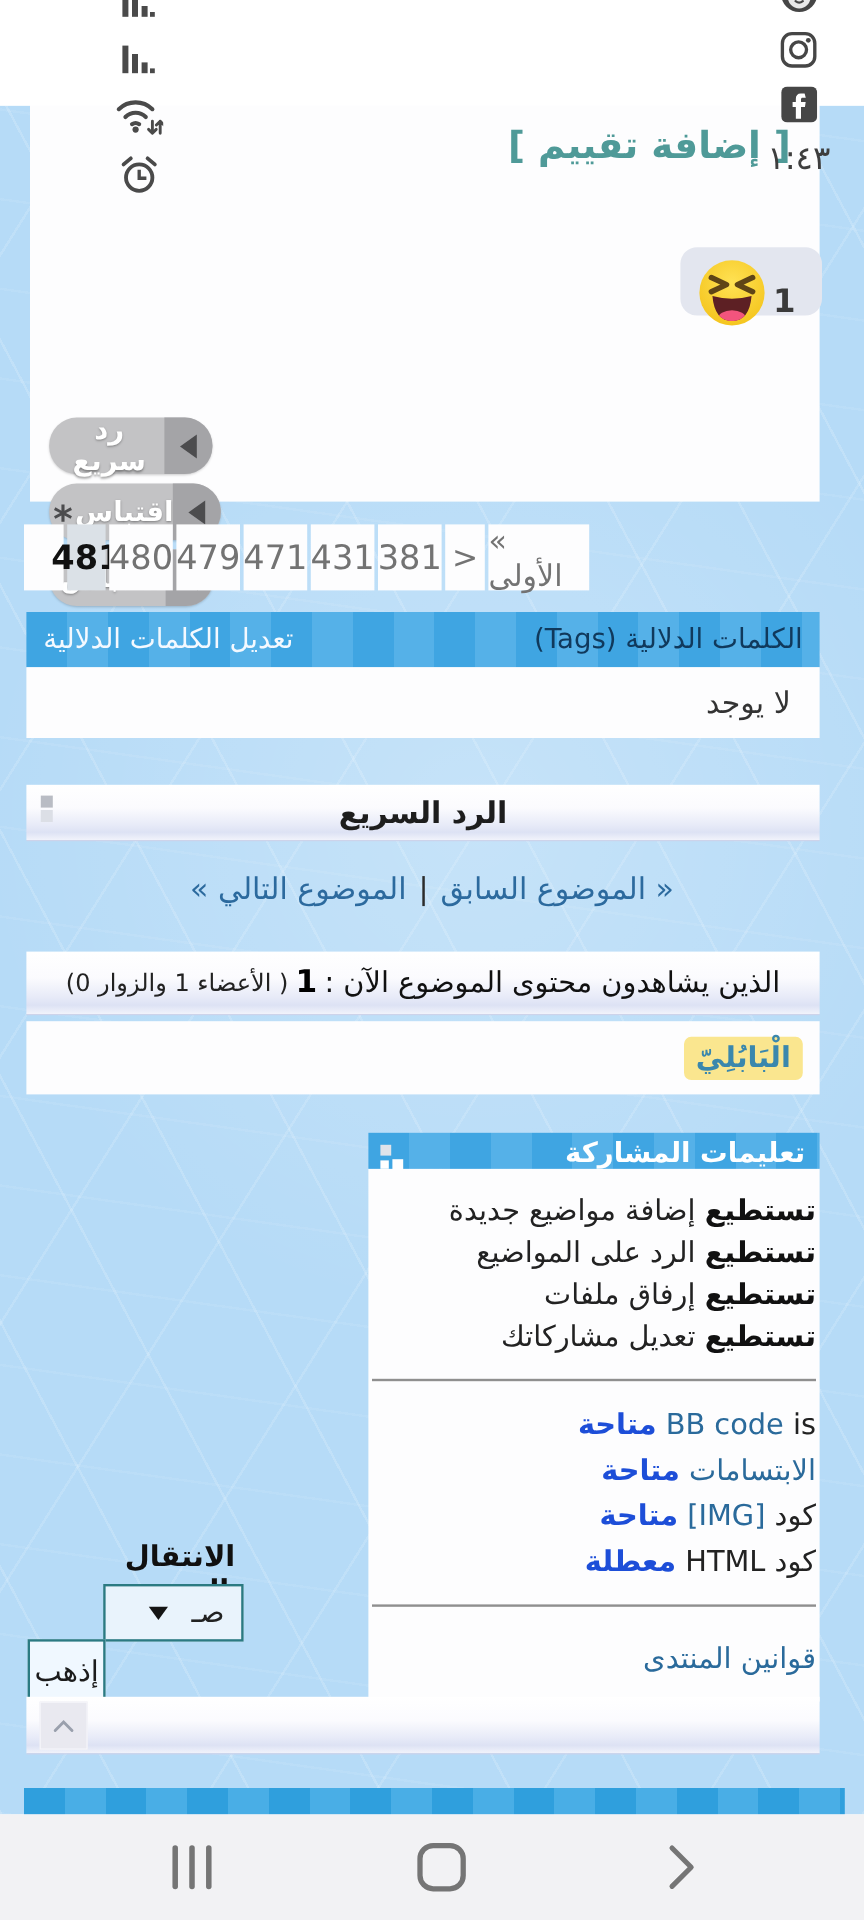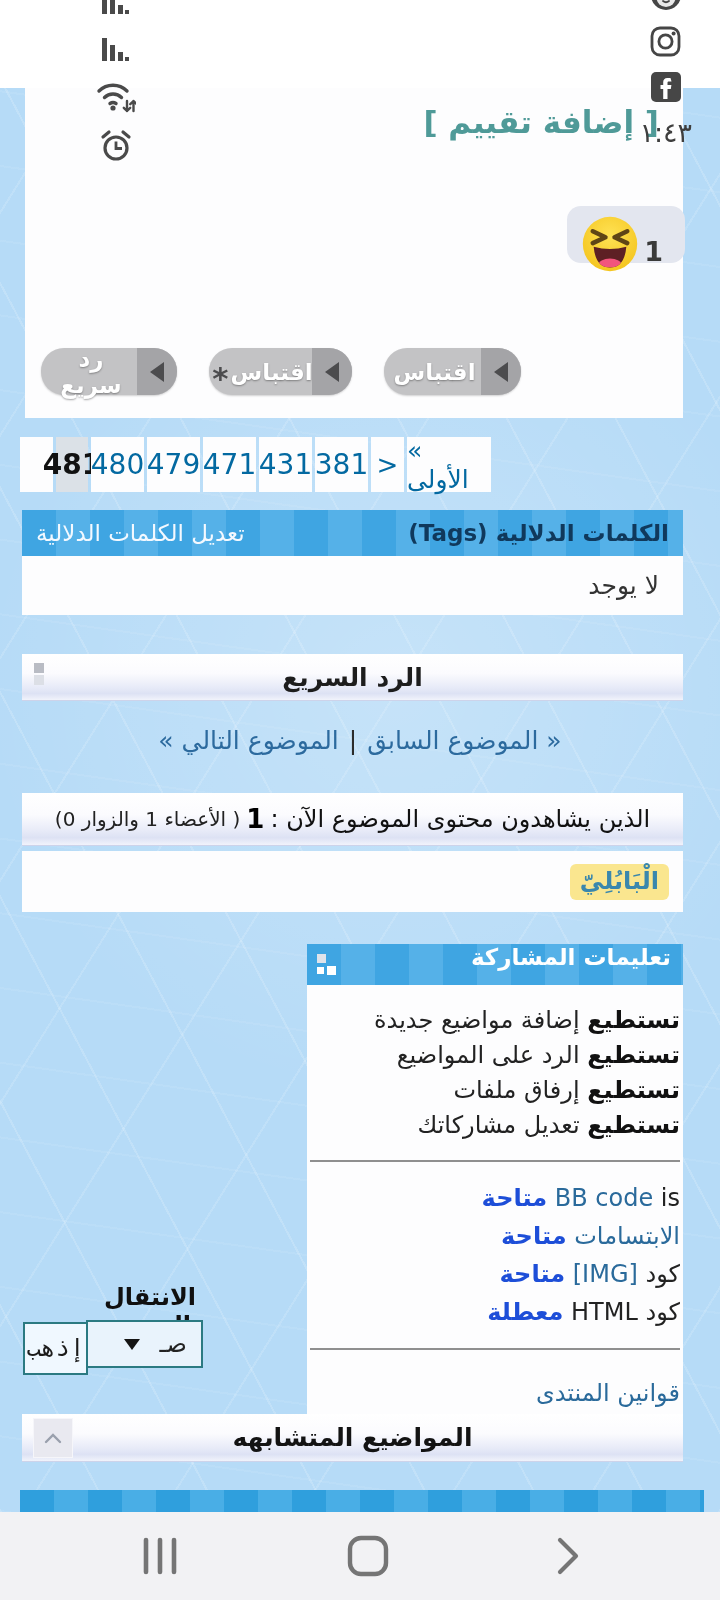--- a/index.html
+++ b/index.html
@@ -27,39 +27,39 @@
   .striped-deep{background:repeating-linear-gradient(90deg,#2f9fdd 0,#2f9fdd 34px,#49aee6 34px,#49aee6 68px);}
   .thead{background:linear-gradient(180deg,#ffffff 0%,#fbfbfe 42%,#e8ebf8 72%,#dde2f4 86%,#f1f3fb 100%);border-bottom:1px solid #cdd3ea;}
 
   
   .post-panel{position:absolute;left:25px;top:76px;width:658px;height:342px;background:#fdfdfe;}
   .green-sliver{position:absolute;left:367px;top:-24px;width:10px;height:5px;background:#2e7d32;}
   .add-rating{position:absolute;right:24px;top:28px;font-size:31px;font-weight:bold;color:#4f9a98;text-decoration:none;}
   .reaction-pill{position:absolute;right:-2px;top:130px;width:118px;height:57px;background:#e3e6ef;border-radius:14px;}
   .reaction-emoji{position:absolute;right:44px;top:139px;width:58px;height:58px;}
   .reaction-count{position:absolute;right:20px;top:160px;font-size:27px;font-weight:bold;color:#3a3a3a;}
-  .post-buttons{position:absolute;left:16px;top:272px;display:flex;flex-direction:row;gap:32px;direction:ltr;}
+  .post-buttons{position:absolute;left:16px;top:272px;display:flex;flex-direction:column;gap:8px;direction:ltr;}
   .gbtn{position:relative;height:47px;background:#c3c3c5;border-radius:23px;border:none;padding:0;cursor:pointer;box-shadow:0 1px 2px rgba(0,0,0,.18);}
   .gbtn .cap{position:absolute;right:0;top:0;bottom:0;width:40px;background:#a4a4a7;border-radius:0 23px 23px 0;display:flex;align-items:center;justify-content:center;}
   .gbtn .tri{width:0;height:0;border-top:10px solid transparent;border-bottom:10px solid transparent;border-right:14px solid #4c4c4e;}
   .gbtn .lbl{position:absolute;left:4px;right:40px;top:0;bottom:0;display:flex;align-items:center;justify-content:center;color:#fff;font-size:23px;font-weight:bold;text-shadow:0 1px 2px rgba(0,0,0,.35);direction:rtl;gap:2px;}
   .gbtn .ast{color:#4c4c4e;font-size:31px;font-weight:bold;line-height:10px;position:relative;top:6px;text-shadow:none;}
 
   
   .pagination{position:absolute;left:20px;top:437px;display:flex;direction:ltr;gap:3px;}
-  .pcell{height:55px;background:#fdfdfe;color:#0369a1;font-size:28px;display:flex;align-items:center;justify-content:center;text-decoration:none;}
+  .pcell{height:55px;background:#fdfdfe;color:#737373;font-size:28px;display:flex;align-items:center;justify-content:center;text-decoration:none;}
   .pcell.stat{width:33px;}
   .pcell.current{width:32px;background:#dbe1e7;color:#111;font-weight:bold;}
   .pcell.num{width:53px;}
   .pcell.nextp{width:33px;font-size:26px;}
   .pcell.first{width:84px;font-size:25px;}
 
   
   .tags-bar{position:absolute;left:22px;top:510px;width:661px;height:46px;display:flex;align-items:center;justify-content:space-between;padding:0 14px;direction:rtl;}
-  .tags-title{font-size:23px;font-weight:bold;color:#10395c;}
+  .tags-title{font-size:23px;font-weight:normal;color:#10395c;}
   .tags-edit{font-size:23px;color:#f4f9ff;text-decoration:none;}
   .tags-body{position:absolute;left:22px;top:556px;width:661px;height:59px;background:#fdfdfe;display:flex;align-items:center;direction:rtl;padding:0 24px;}
   .tags-empty{font-size:25px;color:#333;}
 
   
   .quickreply-bar{position:absolute;left:22px;top:654px;width:661px;height:47px;display:flex;align-items:center;justify-content:center;}
   .qr-title{font-size:25px;font-weight:bold;color:#1d1d1d;}
   .collapse-squares{position:absolute;left:12px;top:9px;width:12px;height:22px;}
   .collapse-squares .s1{position:absolute;left:0;top:0;width:10px;height:10px;background:#b9bcc4;}
   .collapse-squares .s2{position:absolute;left:0;top:12px;width:10px;height:10px;background:#dcdfe6;}
@@ -72,41 +72,41 @@
   
   .viewers-bar{position:absolute;left:22px;top:793px;width:661px;height:53px;display:flex;align-items:center;justify-content:center;direction:rtl;gap:6px;}
   .v-prefix{font-size:24px;font-weight:normal;color:#111;}
   .v-count{font-size:26px;font-weight:bold;color:#000;}
   .v-suffix{font-size:20px;color:#222;}
   .viewers-body{position:absolute;left:22px;top:851px;width:661px;height:61px;background:#fdfdfe;display:flex;align-items:center;direction:rtl;padding:0 14px;}
   .username-pill{background:#fae68f;border-radius:6px;padding:3px 10px 5px;font-size:24px;font-weight:bold;color:#3a87ad;text-decoration:none;}
 
   
   .rules-panel{position:absolute;left:307px;top:944px;width:376px;}
-  .rules-header{position:relative;height:41px;display:flex;align-items:flex-start;direction:rtl;padding:0 12px;}
+  .rules-header{position:relative;height:30px;display:flex;align-items:flex-end;direction:rtl;padding:0 12px;}
   .rules-title{font-size:23px;font-weight:bold;color:#fff;}
   .rules-squares{position:absolute;left:10px;top:10px;width:22px;height:24px;}
   .rules-squares .a{position:absolute;left:0;top:0;width:9px;height:9px;background:#dfe3ea;}
   .rules-squares .b{position:absolute;left:0;top:13px;width:7px;height:7px;background:#fff;}
   .rules-squares .c{position:absolute;left:10px;top:12px;width:9px;height:9px;background:#fff;}
   .rules-body{background:#fdfdfe;padding:18px 3px 22px;direction:rtl;text-align:right;}
   .perm-line{font-size:24px;color:#222;line-height:35px;}
   .perm-line b{color:#111;}
   .rule-hr{border:none;border-top:2px solid #8f8f8f;margin:17px 0;}
   .bb-line{font-size:24px;color:#222;line-height:38px;}
   .bb-line a{color:#2a6a9b;text-decoration:none;}
   .bb-line b{color:#1d4ed8;}
   .forum-rules{display:inline-block;margin-top:12px;color:#2a6a9b;font-size:24px;text-decoration:none;}
 
   
   .jump-label{position:absolute;left:60px;top:1283px;width:180px;text-align:center;font-size:24px;font-weight:bold;color:#101010;}
   .jump-select{position:absolute;left:86px;top:1320px;width:117px;height:48px;border:2px solid #2b7a82;background:#e9f3fc;display:flex;align-items:center;direction:rtl;padding:0 14px;gap:20px;cursor:pointer;}
   .jump-select .val{font-size:24px;color:#222;}
   .jump-select .arr{width:0;height:0;border-left:8px solid transparent;border-right:8px solid transparent;border-top:11px solid #141414;}
-  .jump-go{position:absolute;left:23px;top:1322px;width:65px;height:53px;border:2px solid #2b7a82;background:#f0f8ff;color:#1c1c1c;font-size:24px;display:flex;align-items:center;justify-content:center;cursor:pointer;font-family:Liberation Mono, monospace;}
+  .jump-go{position:absolute;left:23px;top:1366px;width:65px;height:53px;border:2px solid #2b7a82;background:#f0f8ff;color:#1c1c1c;font-size:24px;display:flex;align-items:center;justify-content:center;cursor:pointer;}
 
   
   .similar-bar{position:absolute;left:22px;top:1414px;width:661px;height:48px;display:flex;align-items:center;justify-content:center;}
   .similar-title{font-size:25px;font-weight:bold;color:#131313;}
   .similar-collapse{position:absolute;left:11px;top:4px;width:40px;height:40px;background:#e9e9f0;border:1px solid #f6f6fa;display:flex;align-items:center;justify-content:center;cursor:pointer;}
 
   .bottom-strip{position:absolute;left:20px;top:1490px;width:684px;height:22px;}
 
   
   .nav-bar{position:absolute;left:0;top:1512px;width:720px;height:88px;background:#f2f2f4;display:flex;align-items:center;justify-content:space-between;padding:0 140px;z-index:5;}
@@ -321,21 +321,20 @@
     <span class="arr"></span>
   </div>
   <button class="jump-go">إذهب</button>
 
   <div class="similar-bar thead">
     <span class="similar-collapse">
       <svg width="18" height="12" viewBox="0 0 18 12">
           <path d="M2 10 L9 3 L16 10" fill="none" stroke="#9aa0ad" stroke-width="2.4" stroke-linecap="round"></path>
         </svg>
     </span>
-    <span class="similar-title">المواضيع المتشابهه</span>
   </div>
 
   <div class="bottom-strip striped-deep"></div>
 
   <footer class="nav-bar">
     <button class="nav-btn">
       <svg width="40" height="38" viewBox="0 0 40 38">
           <g stroke="#757575" stroke-width="4.6" stroke-linecap="round">
             <line x1="6" y1="3" x2="6" y2="35"></line>
             <line x1="20" y1="3" x2="20" y2="35"></line>

